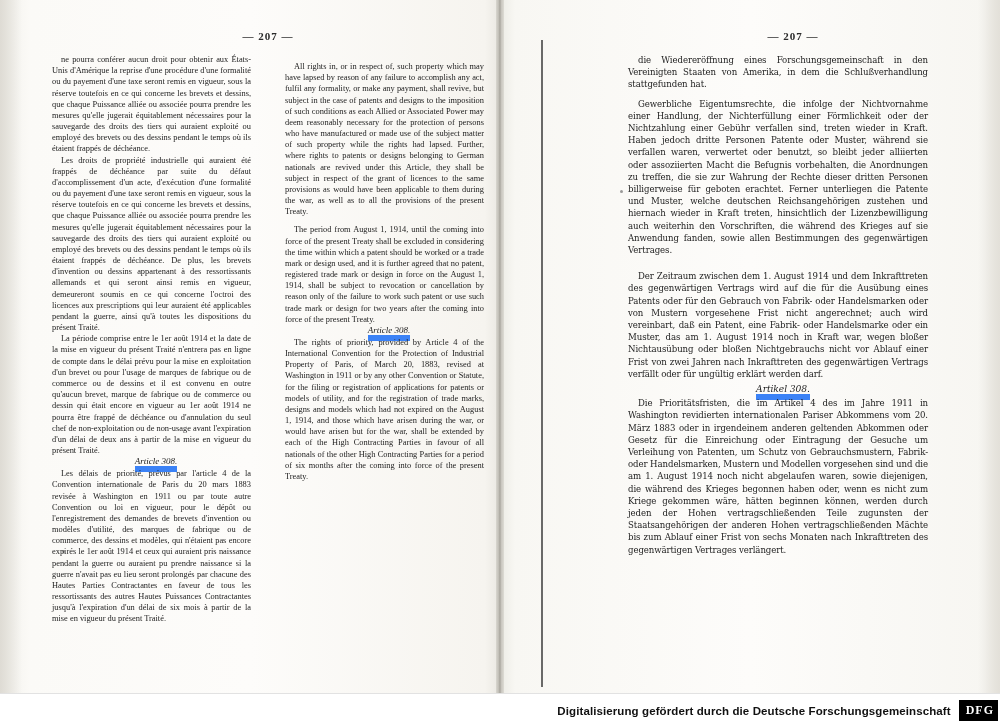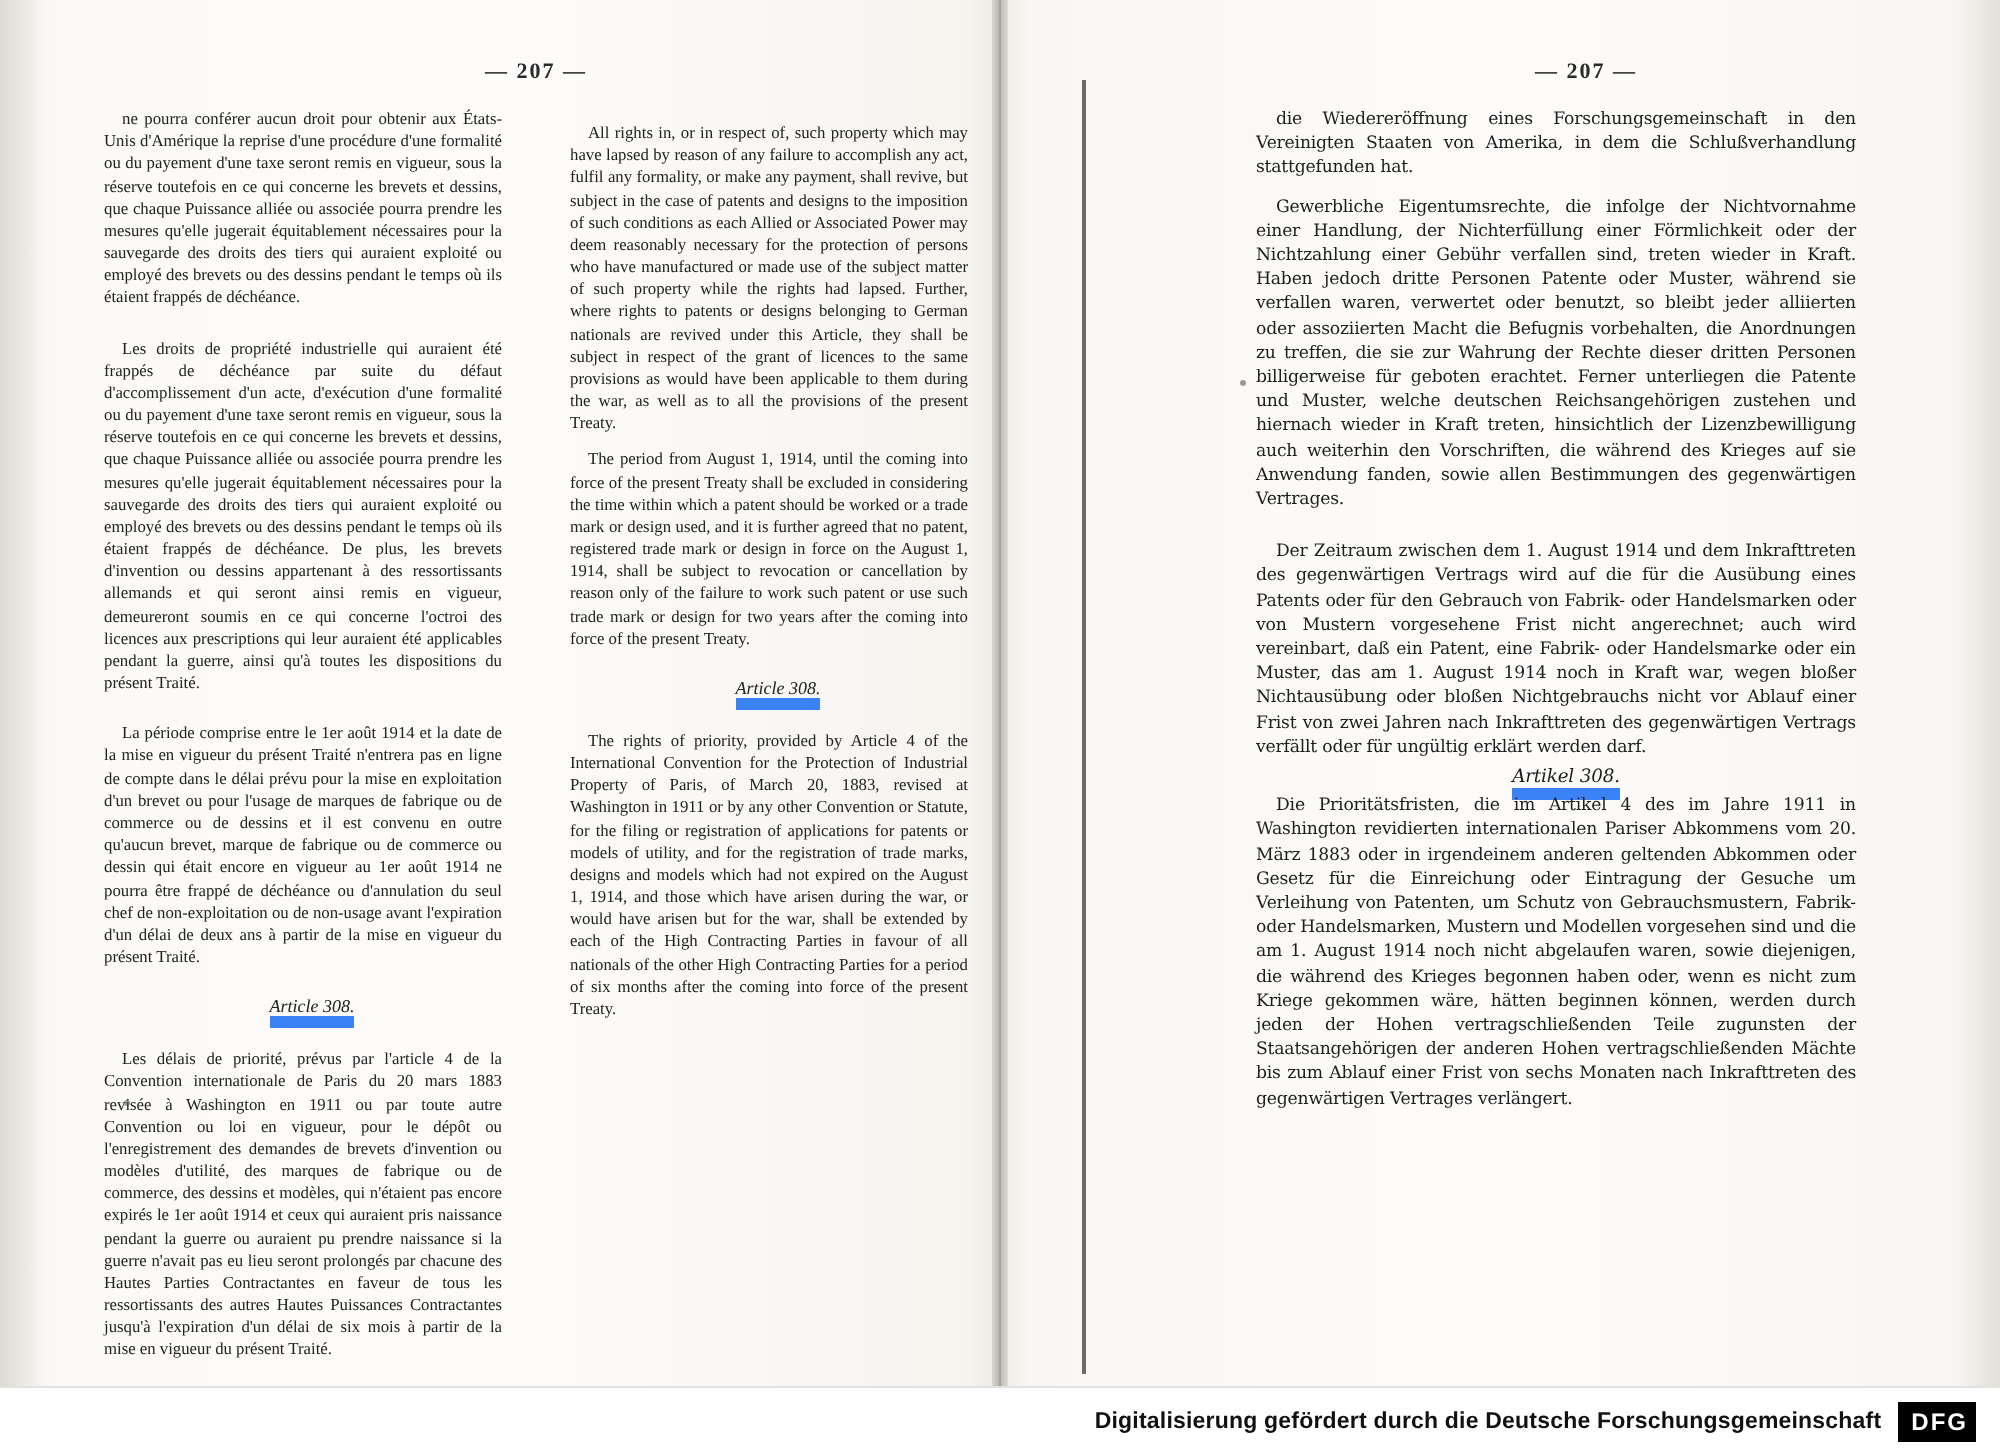--- a/index.html
+++ b/index.html
@@ -56,21 +56,21 @@
   .col{
     width:205px;
     text-align:justify;
     font-size:8.4px;
     line-height:1.33;
     hyphens:auto;
     color:#222;
   }
   .col p{margin:0 0 0 0;text-indent:9px;}
   .col p.first{text-indent:9px;}
-  .col p + p{margin-top:14px;}
+  .col p + p{margin-top:0;}
   .gap{height:7px;}
 
   .arthead{
     text-align:center;
     font-style:italic;
     font-size:9px;
     margin:10px 0 4px 0;
     text-indent:0;
   }
   .arthead u{text-decoration:none;border-bottom:6px solid #3b82f6;padding-bottom:0px;}
@@ -106,35 +106,34 @@
 
   
   .footer{
     position:absolute;
     left:0;right:0;bottom:0;height:34px;
     background:#ffffff;
     border-top:1px solid #e2e2e2;
     display:flex;
     align-items:center;
     justify-content:flex-end;
-    padding-right:10px;
     box-sizing:border-box;
   }
   .footer-text{
     font-family:"Liberation Sans", sans-serif;
     font-weight:bold;
     font-size:11.5px;
     color:#111;
     margin-right:8px;
     letter-spacing:.1px;
   }
   .dfg{
     background:#000000;
     color:#ffffff;
-    font-family:Liberation Sans, sans-serif;
+    font-family:Liberation Serif, serif;
     font-weight:bold;
     font-size:12px;
     letter-spacing:1px;
     padding:3px 6px 3px 7px;
     display:inline-block;
     position:relative;
   }
   .dfg::after{
     content:"";
     position:absolute;right:-1px;top:0;bottom:0;width:3px;

